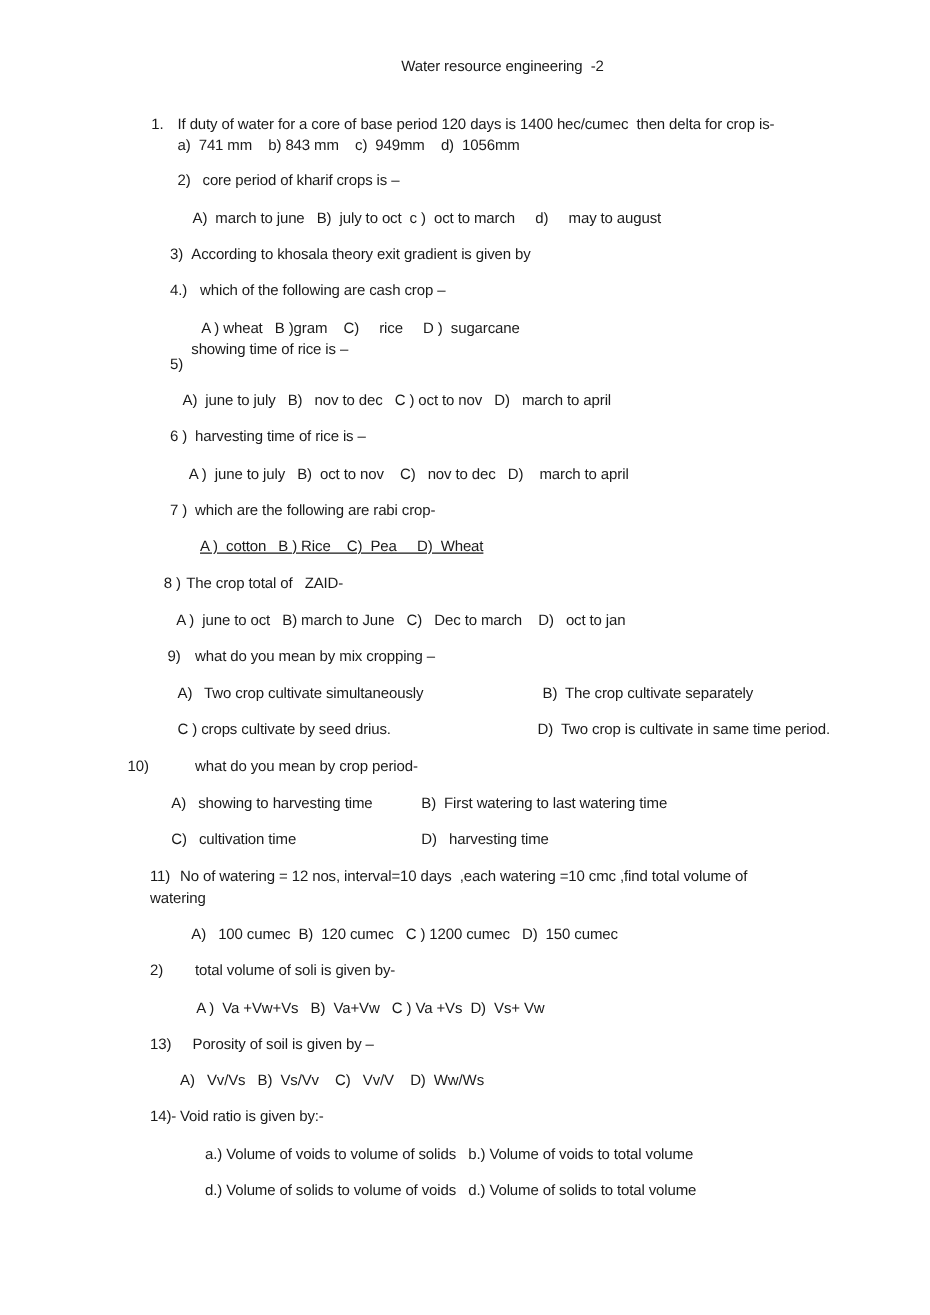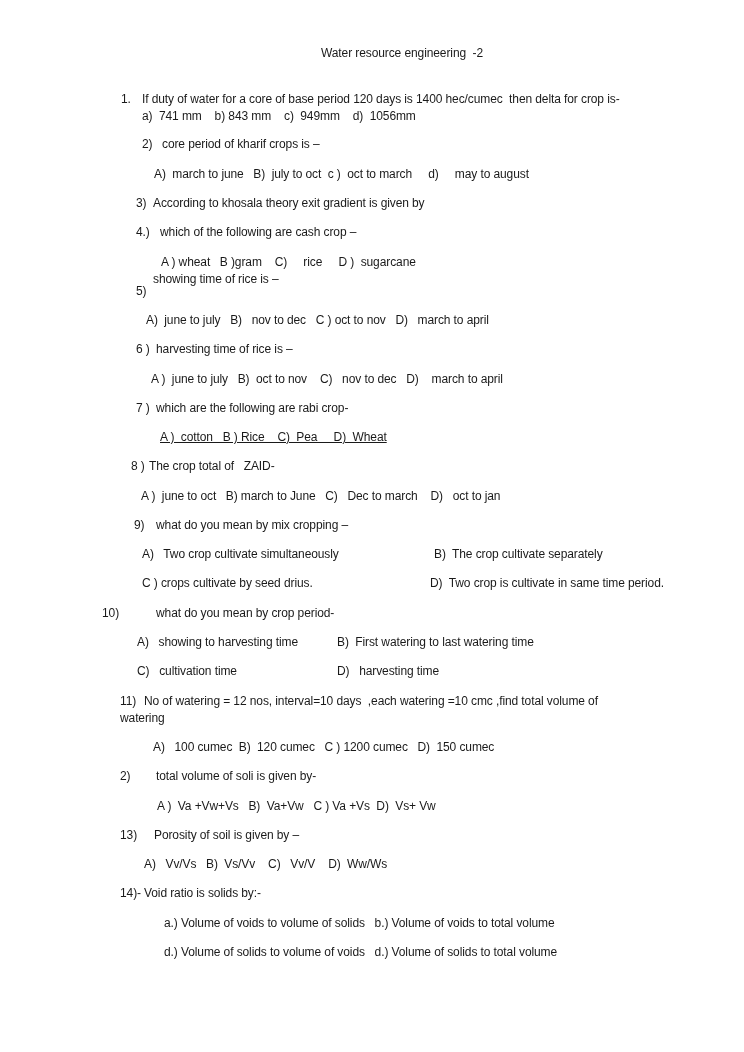--- a/index.html
+++ b/index.html
@@ -95,17 +95,17 @@
 
   <div class="line" style="left:90px; top:769px;">2)</div>
   <div class="line" style="left:126px; top:769px;">total volume of soli is given by-</div>
   <div class="line" style="left:127px; top:799px;">A )  Va +Vw+Vs   B)  Va+Vw   C ) Va +Vs  D)  Vs+ Vw</div>
 
   <div class="line" style="left:90px; top:828px;">13)</div>
   <div class="line" style="left:124px; top:828px;">Porosity of soil is given by –</div>
   <div class="line" style="left:114px; top:857px;">A)   Vv/Vs   B)  Vs/Vv    C)   Vv/V    D)  Ww/Ws</div>
 
   <div class="line" style="left:90px; top:886px;">14)-</div>
-  <div class="line" style="left:114px; top:886px;">Void ratio is solids by:-</div>
+  <div class="line" style="left:114px; top:886px;">Void ratio is given by:-</div>
   <div class="line" style="left:134px; top:945px;">d.) Volume of solids to volume of voids   d.) Volume of solids to total volume</div>
   <div class="line" style="left:134px; top:916px;">a.) Volume of voids to volume of solids   b.) Volume of voids to total volume</div>
 
 </div>
 
 </body></html>

